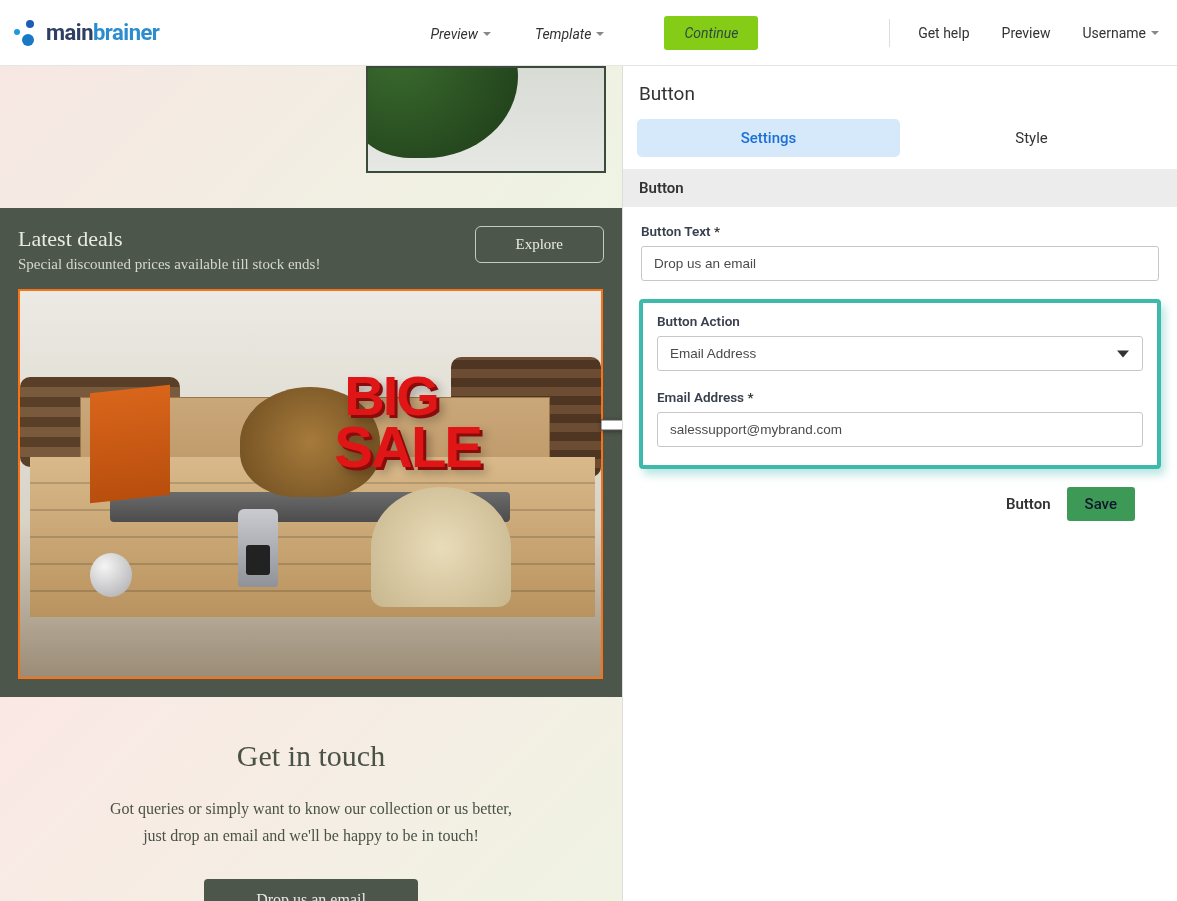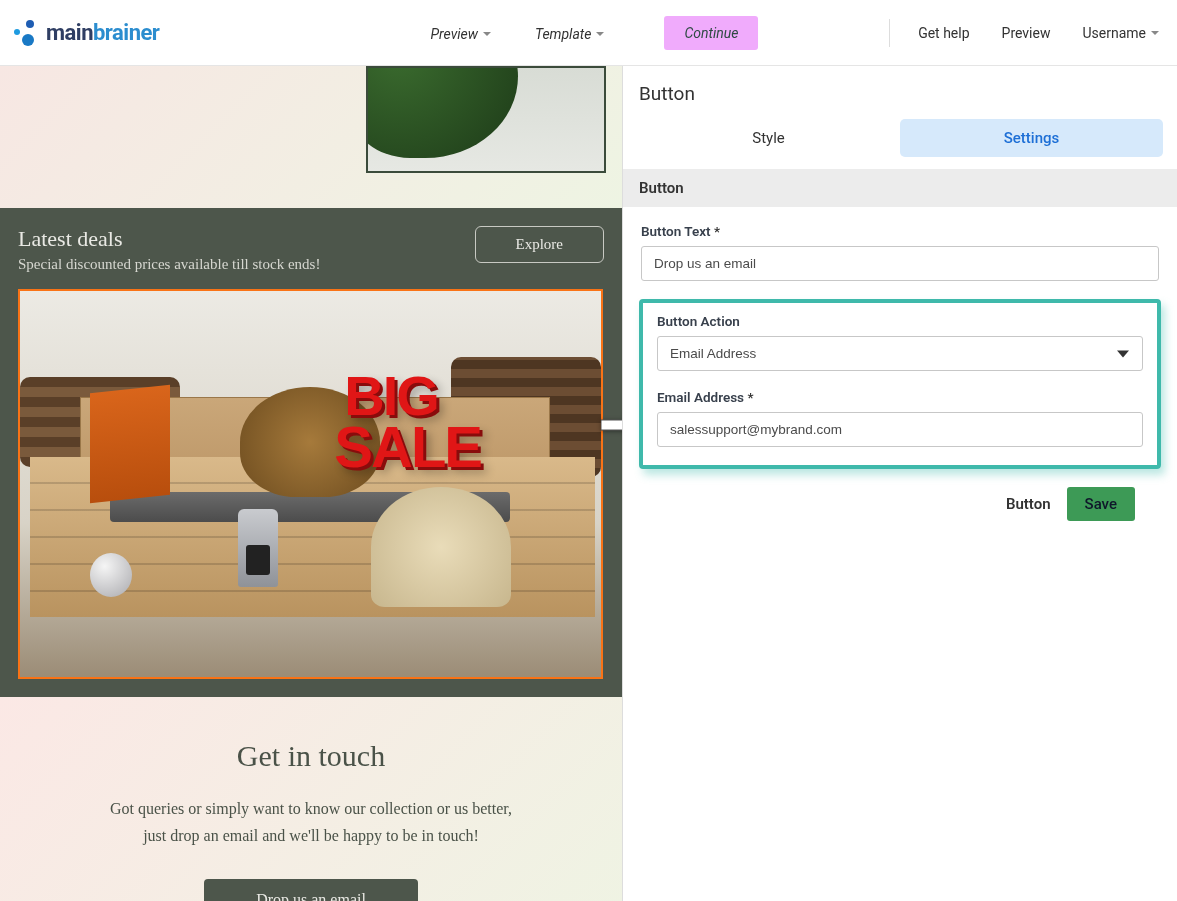--- a/index.html
+++ b/index.html
@@ -40,21 +40,21 @@
   }
   .nav-link {
     padding: 8px 12px; color:#333; font-size:14px; cursor:pointer;
     display:flex; align-items:center; gap:5px;
   }
   .caret-down {
     width:0;height:0;border-left:4px solid transparent;border-right:4px solid transparent;
     border-top:4px solid #888;
   }
   .continue-btn {
-    background:#f0abfc; color:#2f4a44; padding:9px 20px; border-radius:3px;
+    background:#84cc16; color:#2f4a44; padding:9px 20px; border-radius:3px;
     font-size:14px; cursor:pointer;margin-left:28px;
   }
   .nav-right {
     margin-left:auto; display:flex; align-items:center; gap:24px;
     padding-left: 24px;
   }
   .nav-divider { border-left:1px solid #ddd; height:28px; margin-left:10px; }
   .nav-right .nav-link { padding:8px 4px; }
 
   
@@ -296,25 +296,25 @@
       <div class="email-btn">
         <span>Drop us an email</span>
       </div>
     </div>
   </div>
 
   <div class="panel">
     <div class="panel-title">Button</div>
 
     <div class="tab-row">
+      <div class="tab active">
+        <span>Settings</span>
+      </div>
       <div class="tab">
         <span>Style</span>
-      </div>
-      <div class="tab active">
-        <span>Settings</span>
       </div>
     </div>
 
     <div class="section-head">Button</div>
 
     <div class="form-body">
       <div class="field">
         <label class="field-label">
           <span>Button Text</span> <span class="req">*</span>
         </label>

